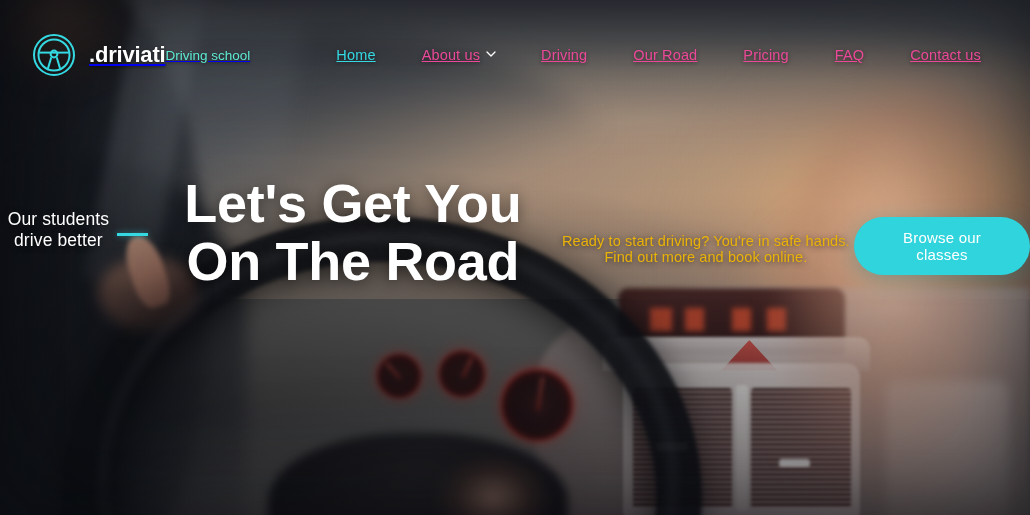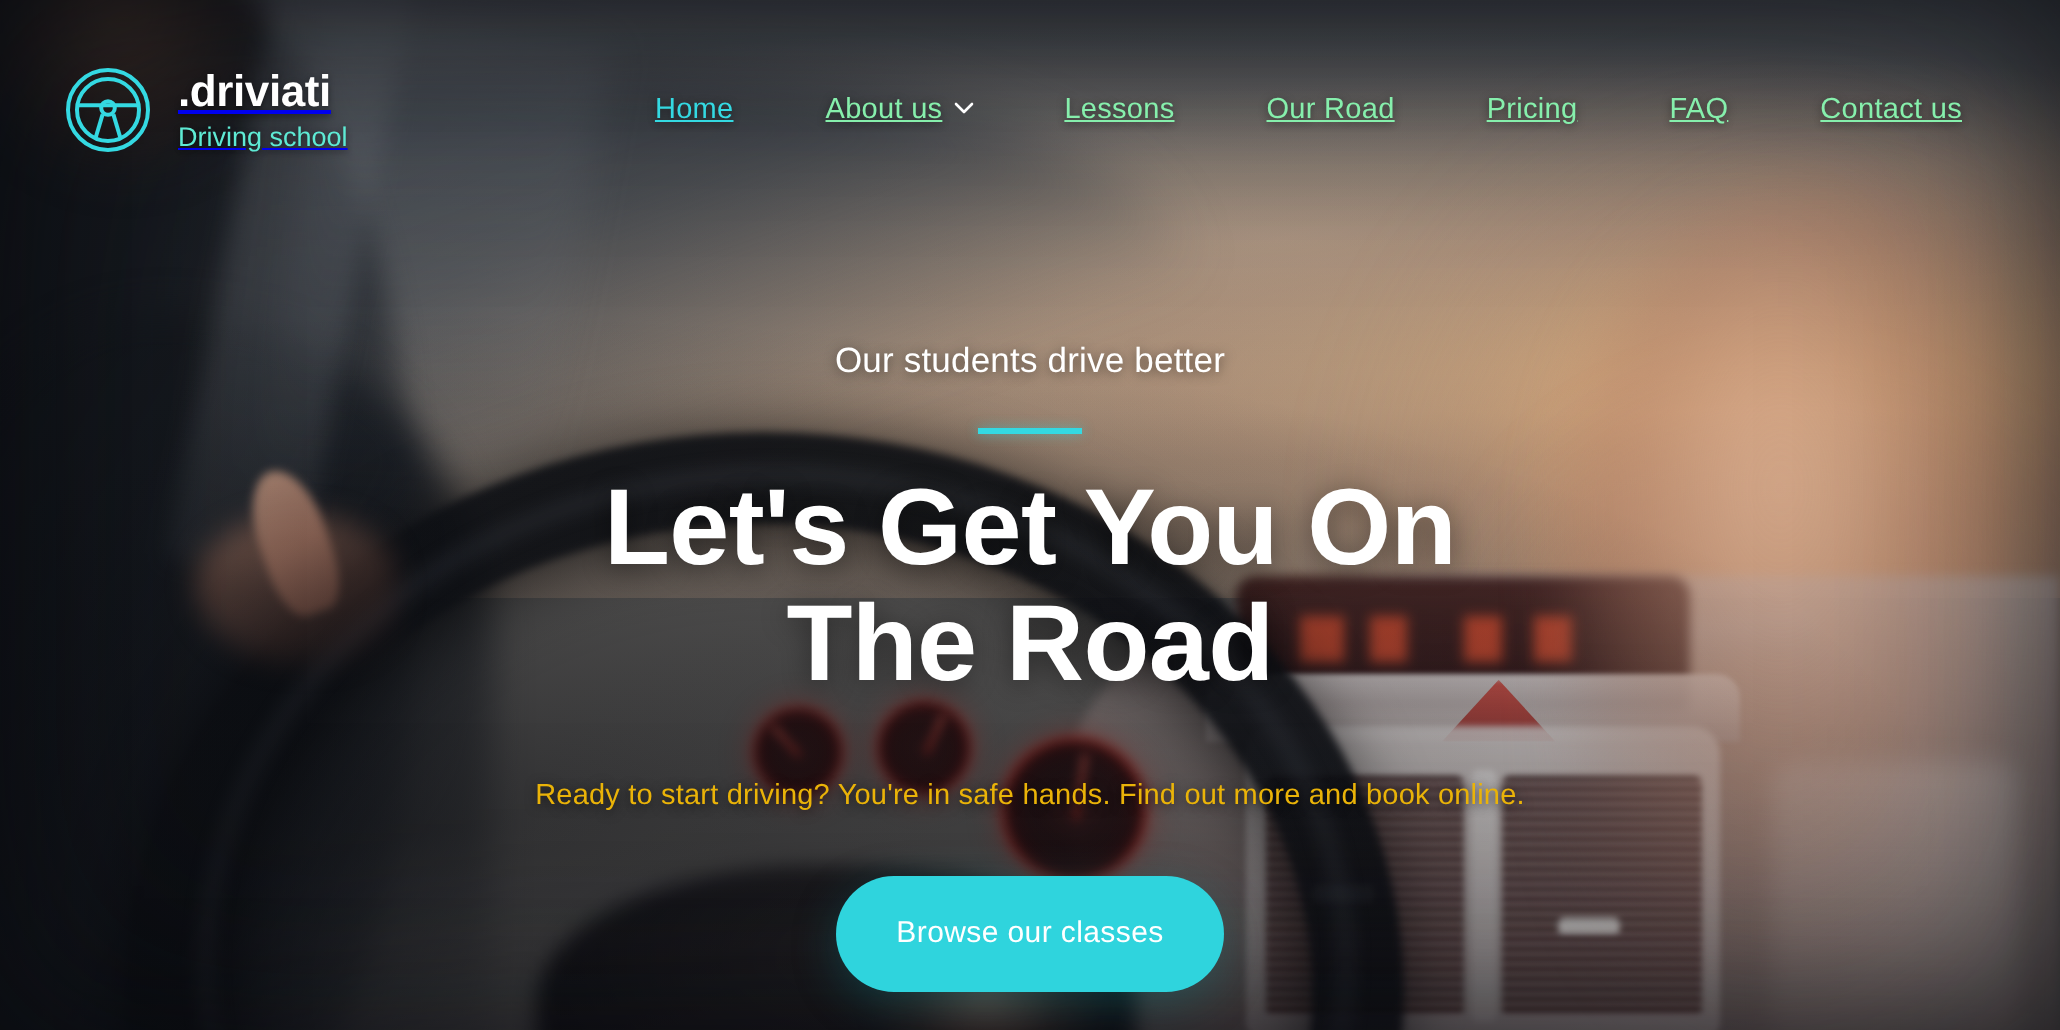--- a/index.html
+++ b/index.html
@@ -258,46 +258,46 @@
 
   
   .header {
     position:absolute; left:0; top:0; right:0; height:110px;
     display:flex; align-items:center;
     padding:0 26px 0 32px;
     z-index:20;
   }
   .brand { display:flex; align-items:center; gap:13px; }
   .logo-mark { width:44px; height:44px; flex:0 0 44px; display:block; }
-  .brand-text { display:flex; flex-direction:column; line-height:1; }
+  .brand-text { display:flex; flex-direction:row; line-height:1; }
   .brand-name {
     color:#ffffff; font-size:22px; font-weight:bold; letter-spacing:-.2px;
     text-shadow:0 1px 3px rgba(0,0,0,.45);
   }
   .brand-sub {
     color:#5eead4; font-size:13.5px; font-weight:normal; margin-top:5px;
     text-shadow:0 1px 3px rgba(0,0,0,.45);
   }
 
   .nav { display:flex; align-items:center; margin-left:auto; gap:0; }
   .nav-item {
     position:relative;
-    color:#86efac; font-size:14.5px; letter-spacing:.15px;
+    color:#ec4899; font-size:14.5px; letter-spacing:.15px;
     padding:10px 23px; cursor:pointer; white-space:nowrap;
     text-shadow:0 1px 4px rgba(0,0,0,.5);
     display:flex; align-items:center; gap:6px;
   }
   .nav-item.active { color:#34d9e2; }
   .chev { display:inline-block; width:9px; height:9px; position:relative; top:-2px; }
   .chev svg { display:block; }
 
   
   .hero {
     position:absolute; left:0; right:0; top:170px;
-    display:flex; flex-direction:column; align-items:center;
+    display:flex; flex-direction:row; align-items:center;
     z-index:15; text-align:center;
   }
   .eyebrow {
     color:#ffffff; font-size:17.5px; letter-spacing:.1px;
     text-shadow:0 1px 6px rgba(0,0,0,.5);
   }
   .divider {
     width:52px; height:3px; background:#34d9e2; margin:23px 0 14px;
     box-shadow:0 0 6px rgba(52,217,226,.5);
   }
@@ -416,21 +416,21 @@
       <a class="nav-item" href="#">
         <span>About us</span>
         <span class="chev">
           <svg viewBox="0 0 10 10" width="10" height="10" aria-hidden="true">
             <path d="M1 3 L5 7 L9 3" fill="none" stroke="#ffffff" stroke-width="1.3" stroke-linecap="round" stroke-linejoin="round"></path>
           </svg>
         </span>
       </a>
 
       <a class="nav-item" href="#">
-        <span>Lessons</span>
+        <span>Driving</span>
       </a>
       <a class="nav-item" href="#">
         <span>Our Road</span>
       </a>
       <a class="nav-item" href="#">
         <span>Pricing</span>
       </a>
       <a class="nav-item" href="#">
         <span>FAQ</span>
       </a>

